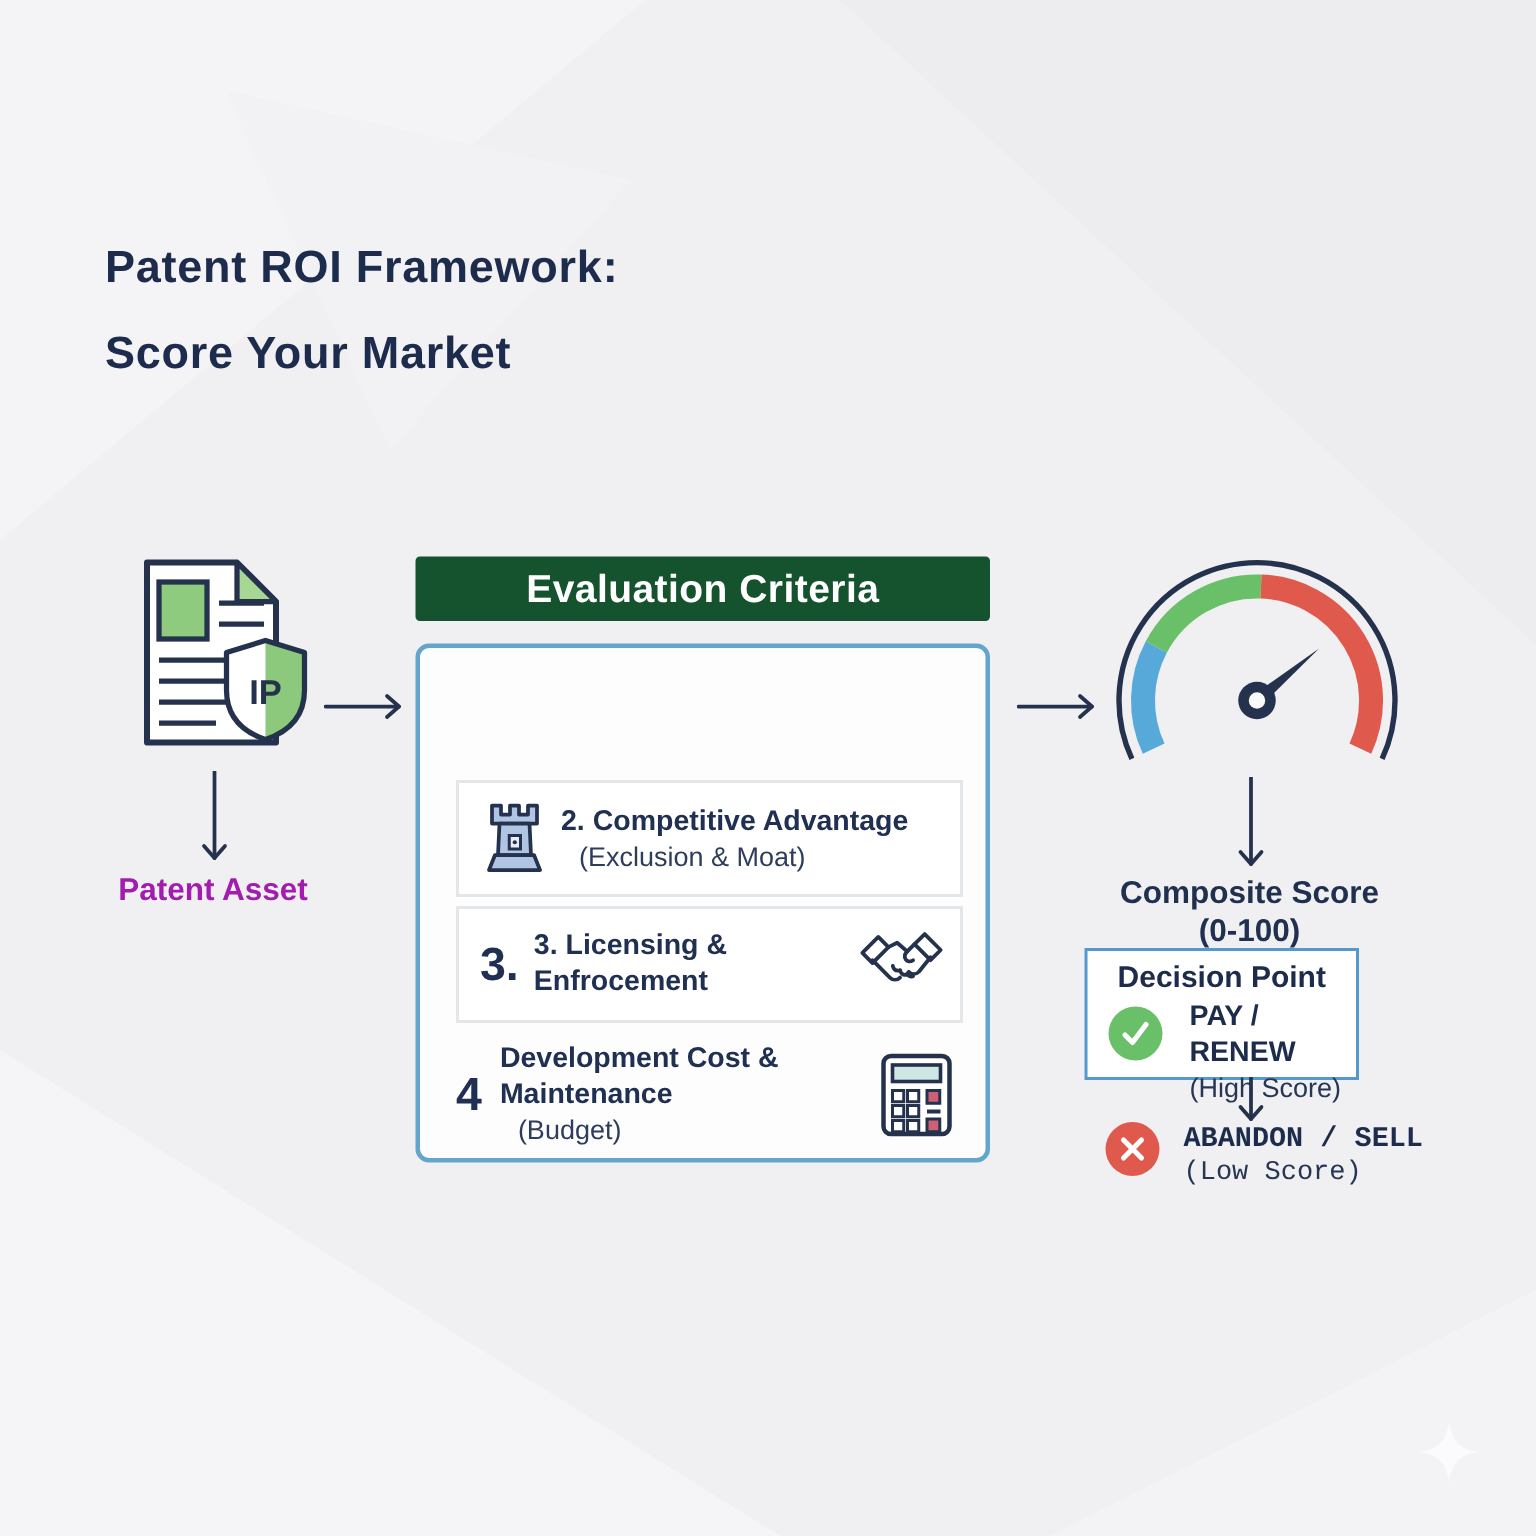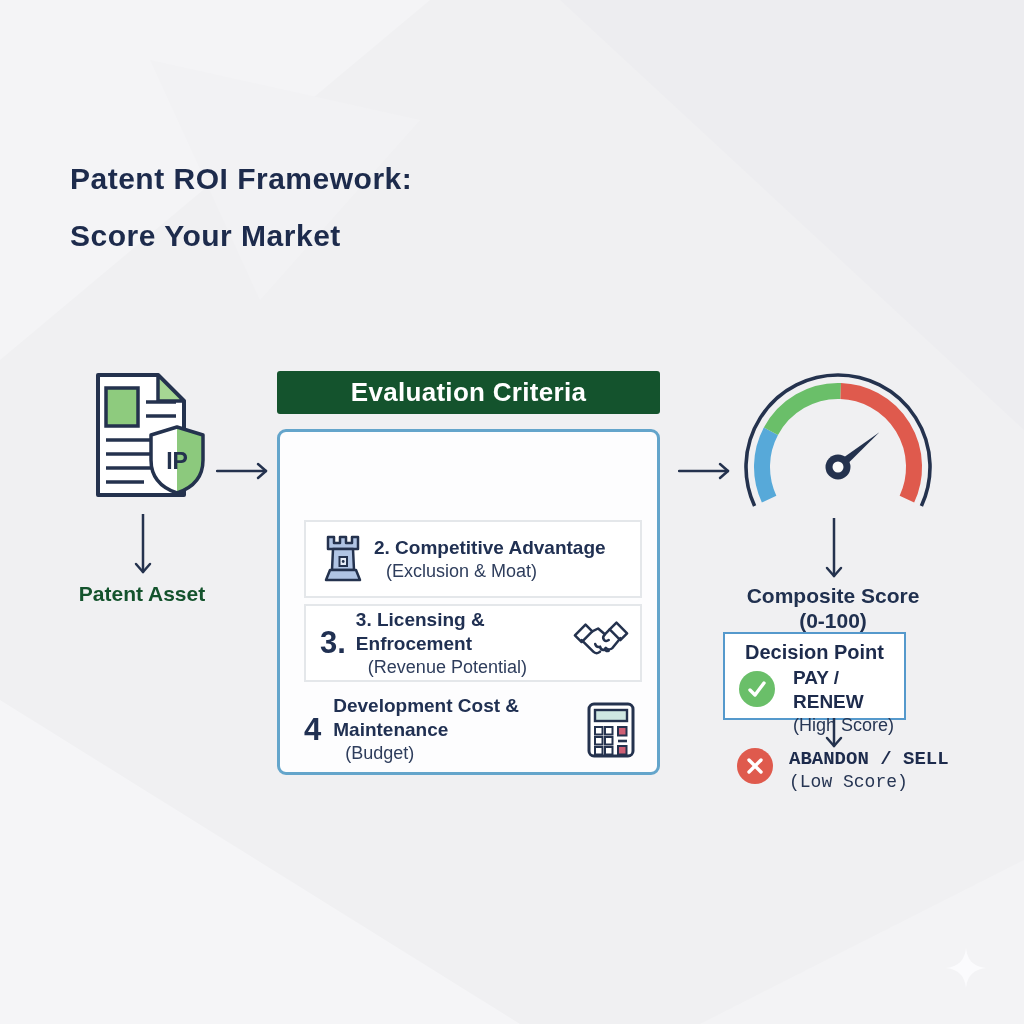--- a/index.html
+++ b/index.html
@@ -16,21 +16,21 @@
   .main-title{
     left:70px;top:150px;width:640px;
     font-size:30px;font-weight:bold;line-height:57px;color:#1d2b4c;
     letter-spacing:.5px;z-index:2;
   }
   
   .doc-icon{left:92px;top:372px;z-index:2;}
   .shield-icon{left:146px;top:424px;z-index:3;}
   .patent-asset-label{
     left:62px;top:582px;width:160px;text-align:center;
-    font-size:21px;font-weight:bold;color:#14532d;z-index:2;
+    font-size:21px;font-weight:bold;color:#a21caf;z-index:2;
   }
   
   .eval-header{
     left:277px;top:371px;width:383px;height:43px;
     background:#14532d;border-radius:3px;
     display:flex;align-items:center;justify-content:center;
     color:#fff;font-size:26px;font-weight:bold;letter-spacing:.3px;z-index:2;
   }
   .eval-box{
     left:277px;top:429px;width:383px;height:346px;
@@ -151,21 +151,20 @@
     <div class="crit-text">
       <span class="crit-title">2. Competitive Advantage</span>
       <span class="crit-sub">(Exclusion &amp; Moat)</span>
     </div>
   </div>
 
   <div class="crit-frame" style="top:172px;">
     <span class="big-num" style="margin-left:14px;margin-right:10px;">3.</span>
     <div class="crit-text" style="flex:1;">
       <span class="crit-title">3. Licensing &amp; Enfrocement</span>
-      <span class="crit-sub">(Revenue Potential)</span>
     </div>
     <svg width="58" height="46" viewBox="0 0 60 46" style="margin-right:10px;">
       <g stroke="#24324e" stroke-width="2.6" fill="none" stroke-linejoin="round" stroke-linecap="round">
         <path d="M3 15 L14 4 L21 11 L10 22 Z"></path>
         <path d="M57 13 L46 2 L39 9 L50 20 Z"></path>
         <path d="M10 20 L22 32 C24 34 27 34 29 32"></path>
         <path d="M21 11 L27 8 L34 14"></path>
         <path d="M39 9 L34 14 C30 18 34 23 38 20"></path>
         <path d="M50 18 L42 28 C40 30 37 30 35 28"></path>
         <path d="M24 24 q1 4 5 3"></path>

